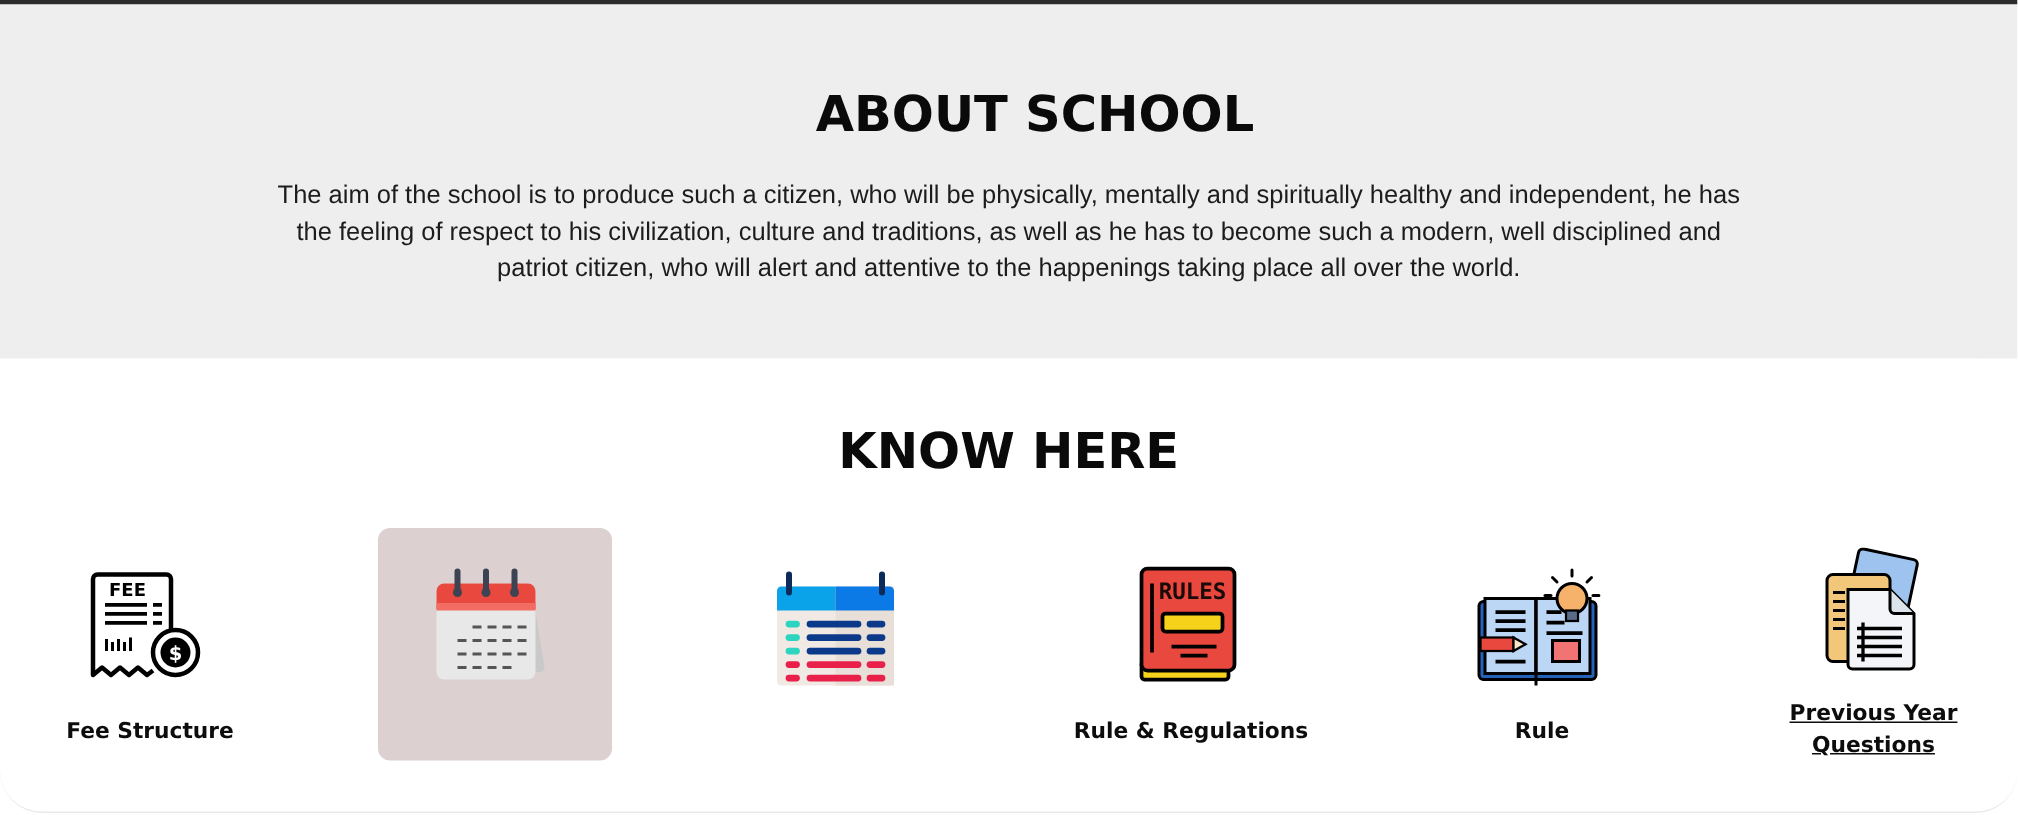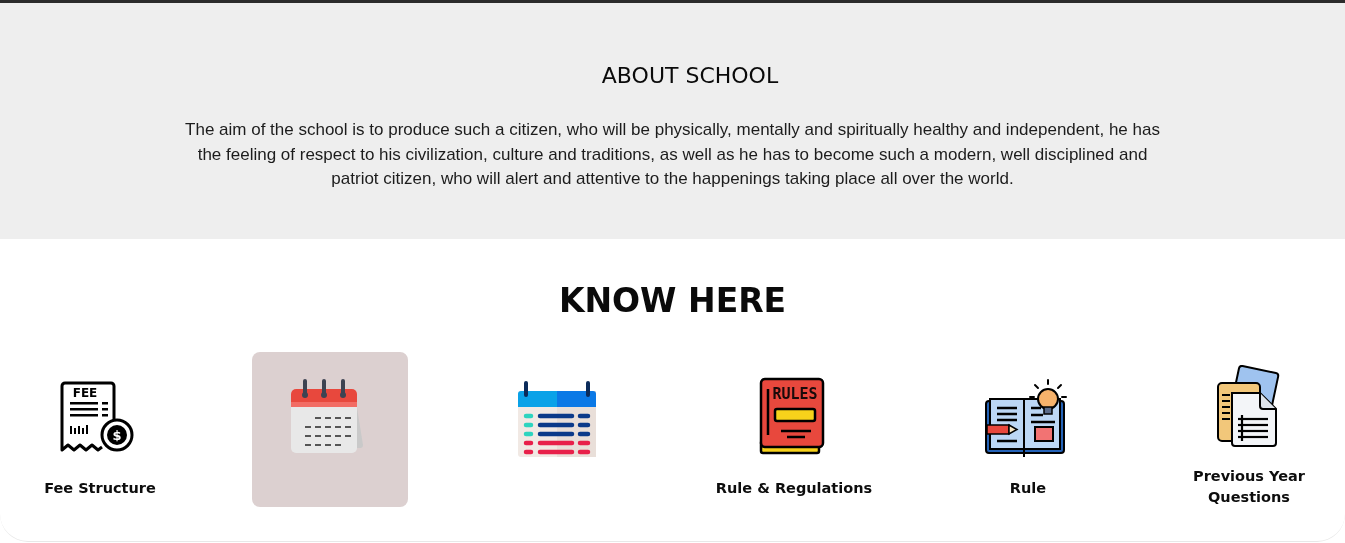--- a/index.html
+++ b/index.html
@@ -17,22 +17,22 @@
       width: 100%;
     }
     .about {
       background: #eeeeee;
       height: 236px;
       text-align: center;
       padding-top: 53px;
     }
     .about h1 {
       font-family: "DejaVu Sans", "Liberation Sans", sans-serif;
-      font-size: 22px;
-      font-weight: normal;
+      font-size: 33px;
+      font-weight: bold;
       color: #0a0a0a;
       letter-spacing: 0px;
       line-height: 40px;
       margin-left: 35px;
     }
     .about p {
       margin: 22px auto 0;
       width: 980px;
       font-size: 17px;
       line-height: 24.5px;
@@ -262,15 +262,15 @@
         <path d="M56 28 v13 a3 3 0 0 0 3 3 h13" fill="#dde3ea" stroke="#000" stroke-width="2"></path>
         <g stroke="#000" stroke-width="2.2">
           <line x1="38" y1="50" x2="38" y2="76"></line>
           <line x1="34" y1="54" x2="64" y2="54"></line>
           <line x1="34" y1="60" x2="64" y2="60"></line>
           <line x1="34" y1="66" x2="64" y2="66"></line>
           <line x1="34" y1="72" x2="64" y2="72"></line>
         </g>
       </svg>
     </span>
-    <span class="label two-line" style="left:8px; right:8px;">Previous Year Questions</span>
+    <span class="label two-line" style="left:8px; right:8px;text-decoration:underline;">Previous Year Questions</span>
   </a>
 </section>
 
 </body></html>

